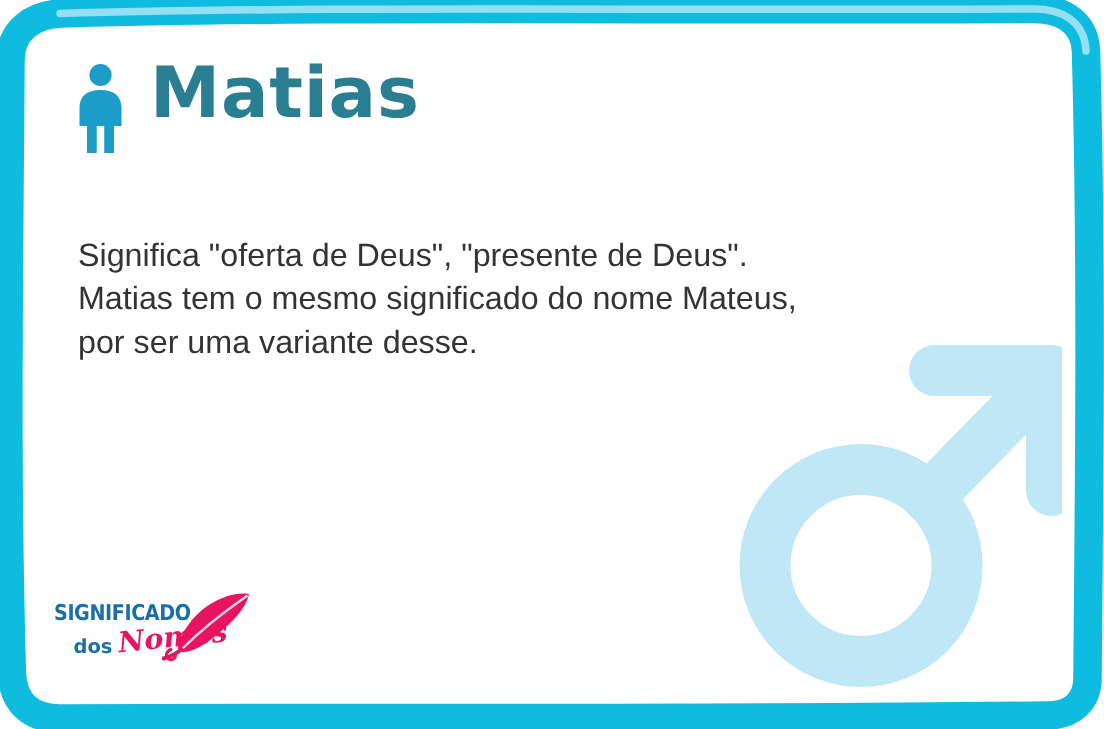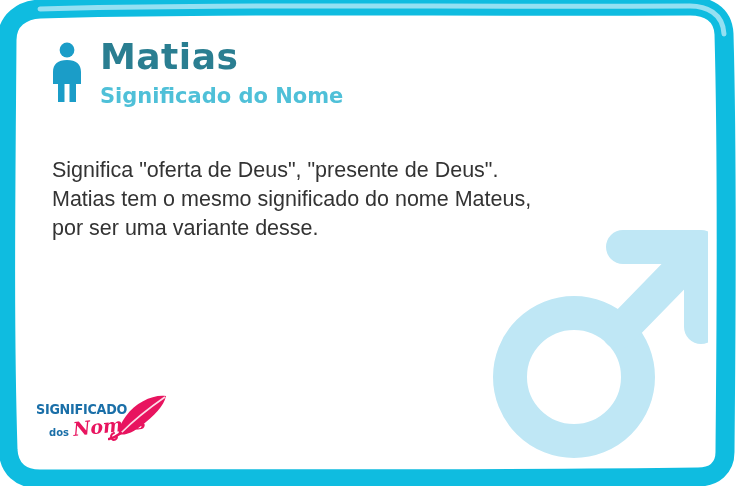--- a/index.html
+++ b/index.html
@@ -68,21 +68,21 @@
     height: 62px;
     margin-right: 16px;
     margin-top: 4px;
     flex: none;
   }
   #header-text {
     display: block;
   }
   #page-title {
     font-family: "DejaVu Sans", sans-serif;
-    font-size: 36px;
+    font-size: 47px;
     font-weight: bold;
     color: #2a7e91;
     letter-spacing: 0.5px;
     line-height: 1.05;
     margin: 0;
     white-space: nowrap;
   }
   #page-subtitle {
     font-family: "DejaVu Sans", sans-serif;
     font-size: 21px;
@@ -133,21 +133,21 @@
     line-height: 1;
     white-space: nowrap;
   }
   #brand-row2 {
     display: flex;
     align-items: baseline;
     margin-top: 3px;
   }
   #brand-line2 {
     font-family: "DejaVu Sans", sans-serif;
-    font-size: 10px;
+    font-size: 13px;
     font-weight: bold;
     color: #1a6fa8;
     line-height: 1;
     margin-left: 13px;
   }
   #brand-line3 {
     font-family: "DejaVu Serif", serif;
     font-style: italic;
     font-size: 19px;
     font-weight: bold;
@@ -199,21 +199,20 @@
       <svg id="person-icon" viewBox="0 0 34 62" xmlns="http://www.w3.org/2000/svg">
         <circle cx="17" cy="8" r="7.4" fill="#1b9dc8"></circle>
         <path d="M 17 18
                  C 8 18, 3 22, 3 30
                  L 3 42 L 8 42 L 8 60 L 14.5 60 L 14.5 42
                  L 19.5 42 L 19.5 60 L 26 60 L 26 42 L 31 42
                  L 31 30 C 31 22, 26 18, 17 18 Z" fill="#1b9dc8"></path>
       </svg>
       <div id="header-text">
         <div id="page-title">Matias</div>
-        <div id="page-subtitle">Significado do Nome</div>
       </div>
     </div>
 
     <div id="meaning-text">Significa "oferta de Deus", "presente de Deus".
 Matias tem o mesmo significado do nome Mateus,
 por ser uma variante desse.</div>
 
     <div id="brand-logo">
       <div id="brand-words">
         <div id="brand-line1">SIGNIFICADO</div>

